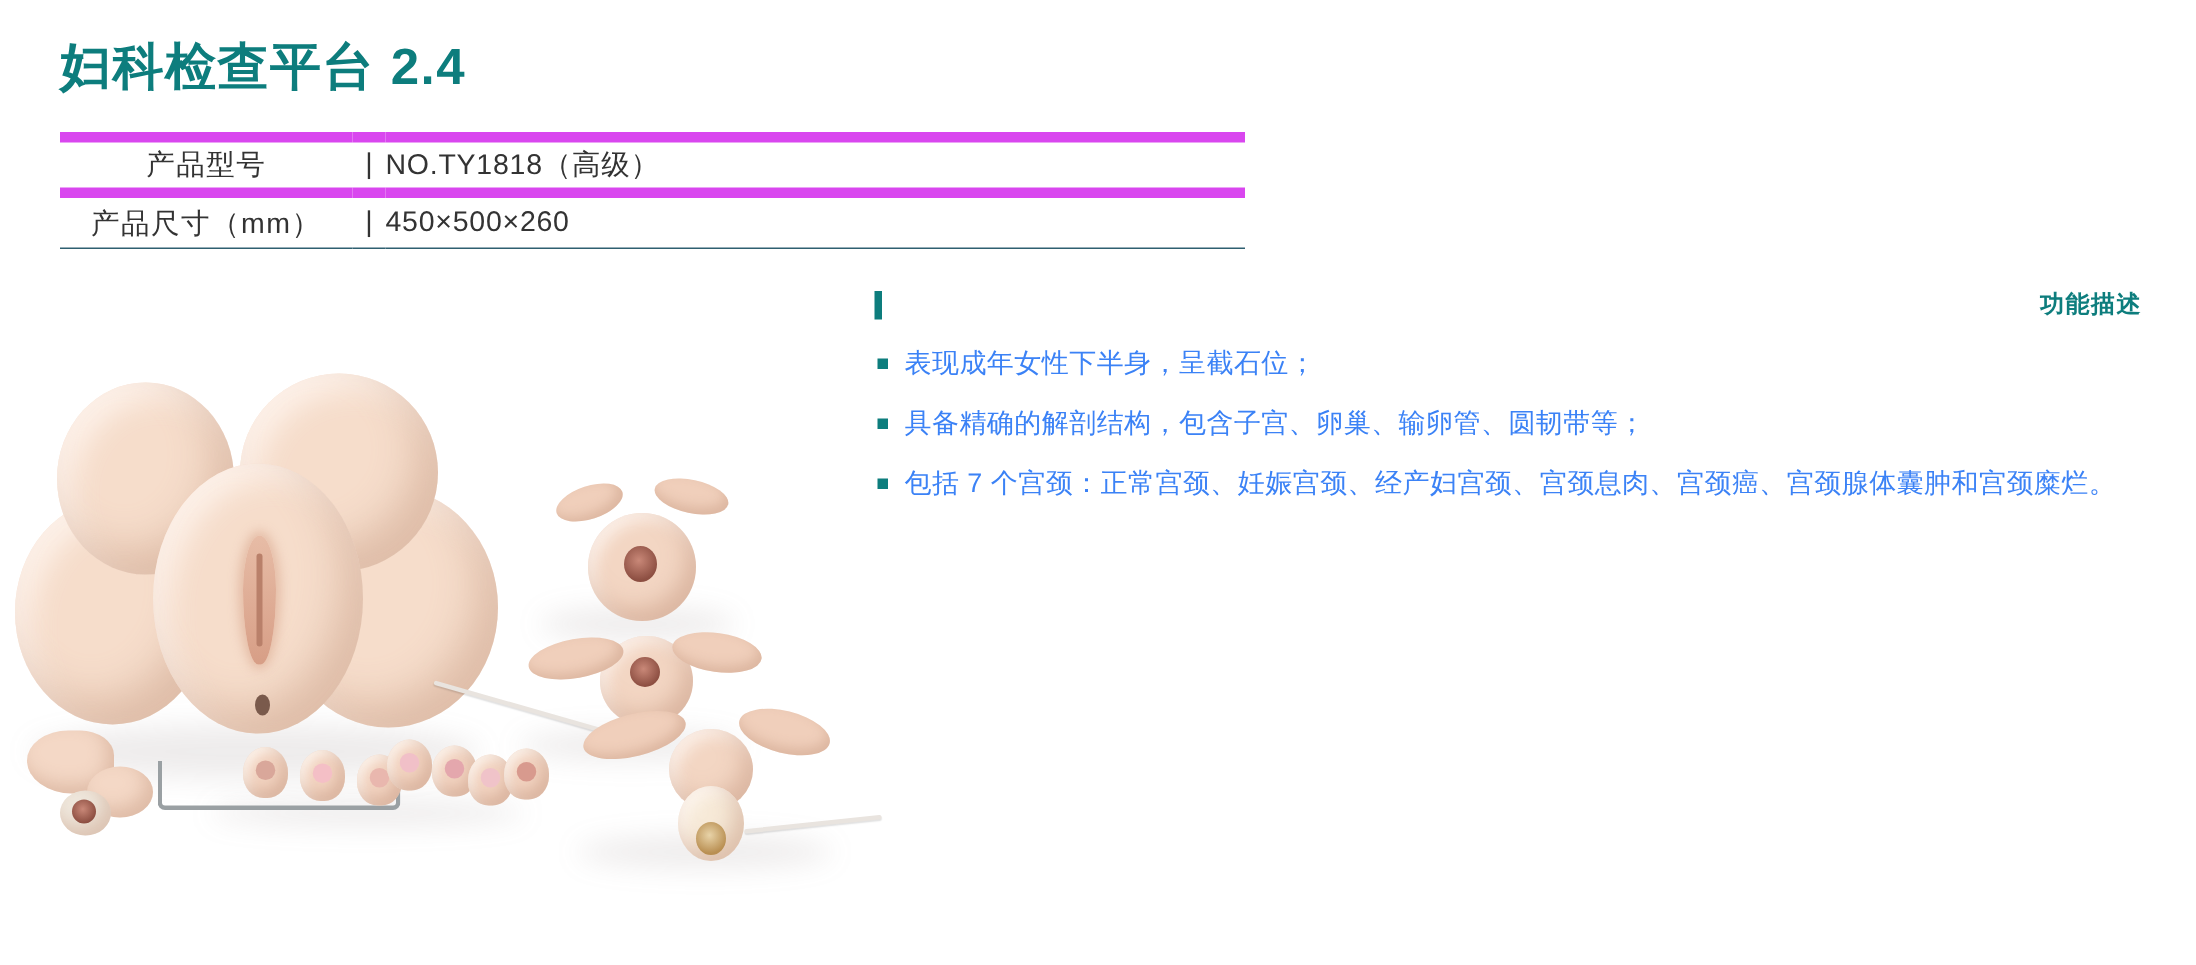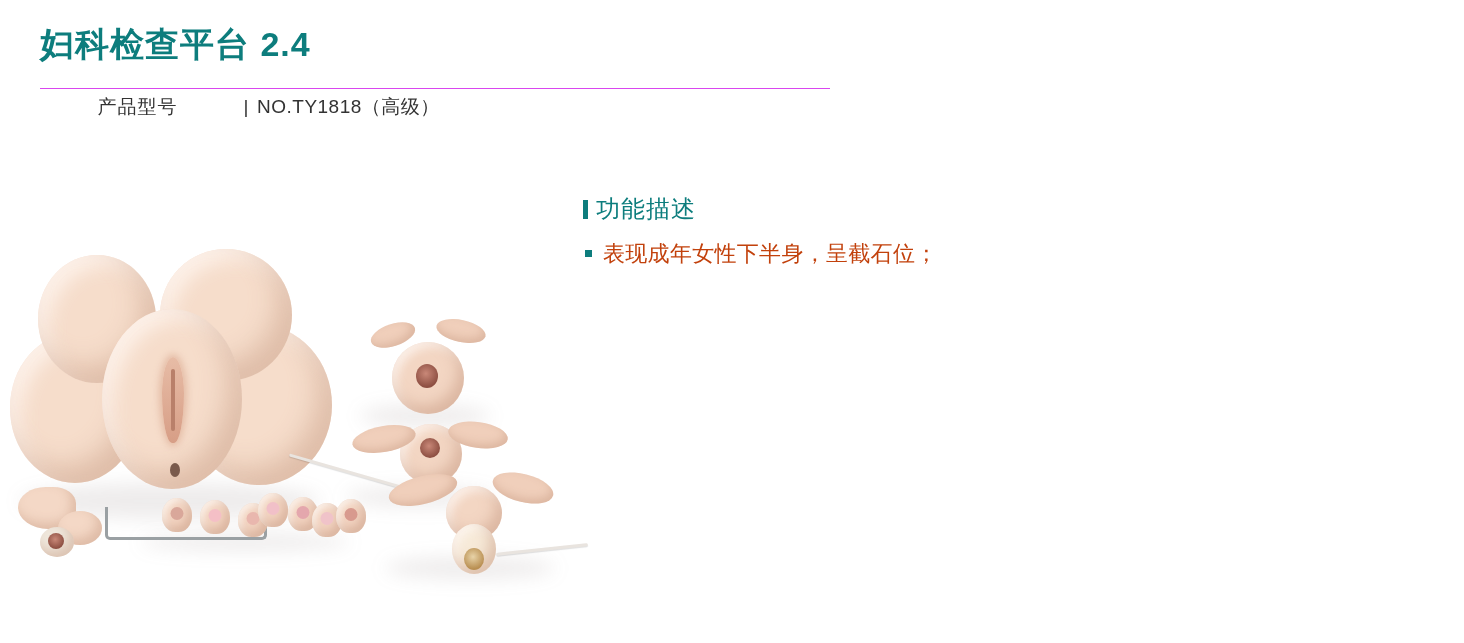--- a/index.html
+++ b/index.html
@@ -35,21 +35,21 @@
     top: 88px;
     width: 790px;
     border-collapse: collapse;
     font-size: 19px;
     color: #333333;
   }
   .spec-table tr {
     height: 37px;
   }
   .spec-table td {
-    border-top: 1px solid #d946ef;
+    border-top: 7px solid #d946ef;
     border-bottom: 1px solid #2e5f70;
     padding: 0;
     vertical-align: middle;
   }
   .spec-table tr:first-child td {
     border-bottom: none;
   }
   .spec-table .cell-label {
     width: 195px;
     text-align: center;
@@ -204,45 +204,46 @@
   
   .desc-panel {
     position: absolute;
     left: 583px;
     top: 193px;
     width: 845px;
   }
   .desc-heading {
     display: flex;
     align-items: center;
-    font-size: 24px;
-    font-weight: normal;
+    font-size: 16px;
+    font-weight: bold;
     color: #0d7d7d;
     letter-spacing: 1px;
     margin-bottom: 12px;
+    justify-content: space-between;
   }
   .desc-heading .bar {
     display: inline-block;
     width: 5px;
     height: 19px;
     background: #0d7d7d;
     margin-right: 8px;
   }
   .feature-list {
     list-style: none;
     margin: 0;
     padding: 0;
   }
   .feature-item {
     position: relative;
     padding-left: 20px;
     margin-bottom: 7px;
-    font-size: 22px;
+    font-size: 18px;
     line-height: 33px;
-    color: #c2410c;
+    color: #3b82f6;
     letter-spacing: 0.3px;
   }
   .feature-item::before {
     content: "";
     position: absolute;
     left: 2px;
     top: 13px;
     width: 7px;
     height: 7px;
     background: #0d7d7d;
@@ -252,20 +253,25 @@
 <body>
 
 <div class="page-title">妇科检查平台 2.4</div>
 
 <table class="spec-table">
   <tbody>
     <tr>
       <td class="cell-label">产品型号</td>
       <td class="cell-sep">|</td>
       <td class="cell-value">NO.TY1818（高级）</td>
+    </tr>
+    <tr>
+      <td class="cell-label">产品尺寸（mm）</td>
+      <td class="cell-sep">|</td>
+      <td class="cell-value">450×500×260</td>
     </tr>
   </tbody>
 </table>
 
 <div class="product-figure">
 
   <div class="shadow-ellipse" style="left:20px; top:268px; width:300px; height:36px;"></div>
   <div class="shadow-ellipse" style="left:360px; top:190px; width:130px; height:22px;"></div>
   <div class="shadow-ellipse" style="left:345px; top:272px; width:150px; height:20px;"></div>
   <div class="shadow-ellipse" style="left:385px; top:342px; width:170px; height:22px;"></div>
@@ -336,14 +342,16 @@
 
 </div>
 
 <div class="desc-panel">
   <div class="desc-heading">
     <span class="bar"></span>
     <span>功能描述</span>
   </div>
   <ul class="feature-list">
     <li class="feature-item">表现成年女性下半身，呈截石位；</li>
+    <li class="feature-item">具备精确的解剖结构，包含子宫、卵巢、输卵管、圆韧带等；</li>
+    <li class="feature-item">包括 7 个宫颈：正常宫颈、妊娠宫颈、经产妇宫颈、宫颈息肉、宫颈癌、宫颈腺体囊肿和宫颈糜烂。</li>
   </ul>
 </div>
 
 </body></html>

